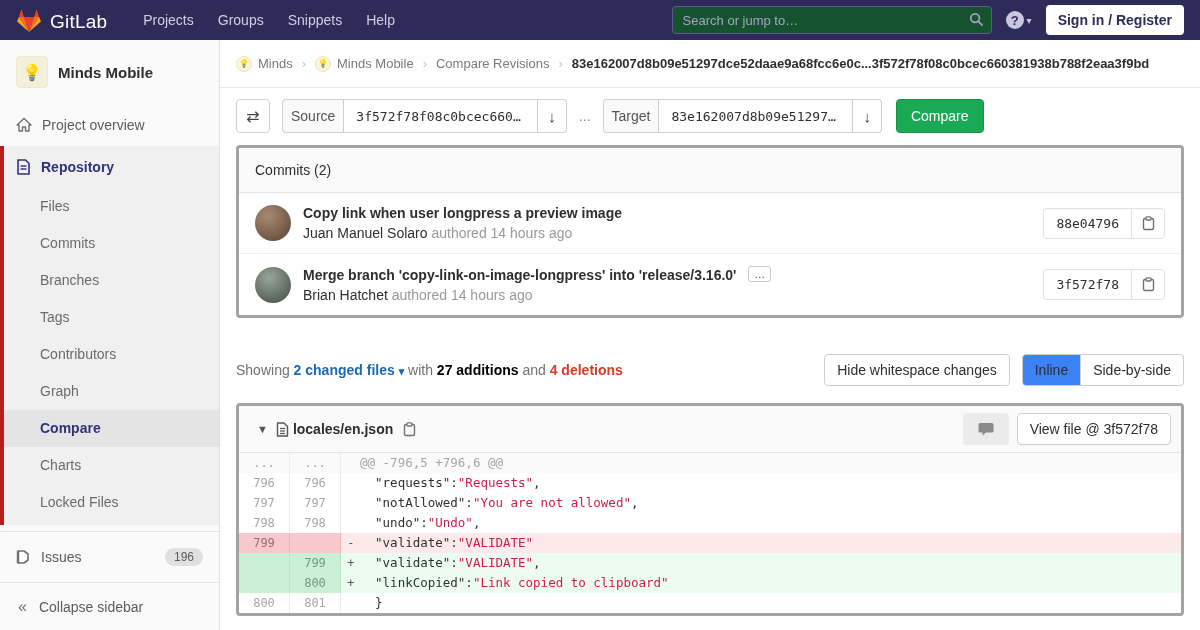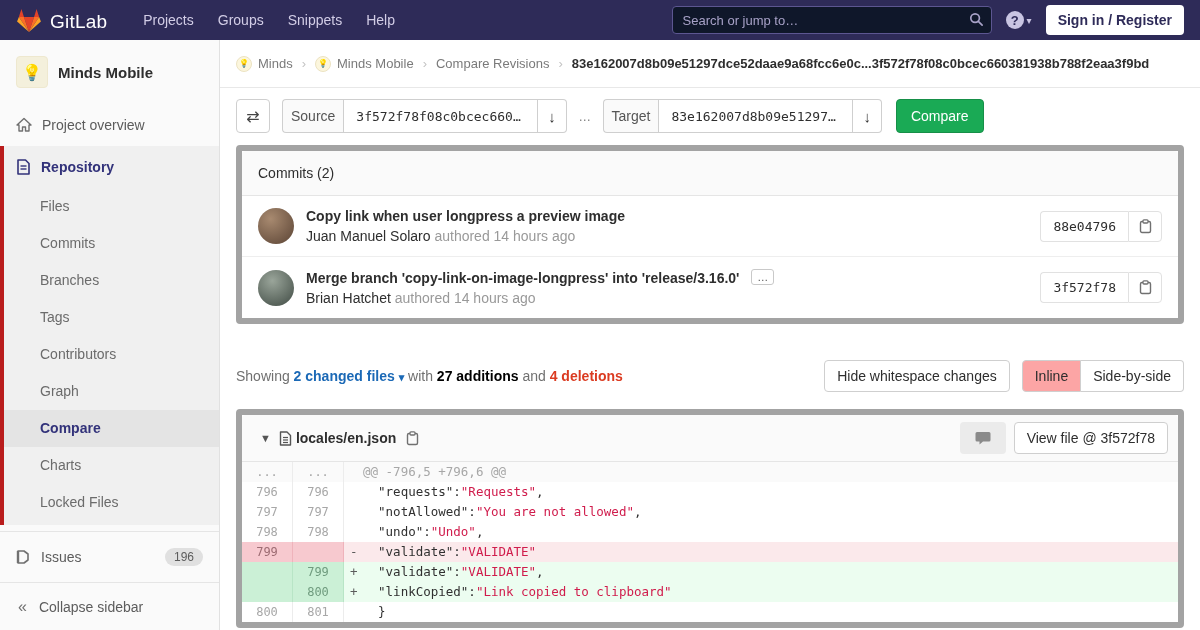--- a/index.html
+++ b/index.html
@@ -8,21 +8,21 @@
 
   
   .navbar { position:fixed; top:0; left:0; width:1200px; height:40px; background:#2e2b58;
     display:flex; align-items:center; padding:0 16px; z-index:10; }
   .logo-wrap { display:flex; align-items:flex-end; gap:8px; margin-right:24px; }
   .logo-text { color:#fff; font-size:19px; letter-spacing:.2px; }
   .nav-links { display:flex; align-items:center; }
   .nav-links a { color:#d2cde6; text-decoration:none; font-weight:500; font-size:14px; padding:0 12px; }
   .nav-right { margin-left:auto; display:flex; align-items:center; gap:14px; }
   .search-box { position:relative; width:320px; }
-  .search-box input { width:100%; height:28px; background:#0f172a; border:1px solid #5c5691;
+  .search-box input { width:100%; height:28px; background:#14532d; border:1px solid #5c5691;
     border-radius:4px; color:#e7e4f5; font-size:13px; padding:0 30px 0 10px; outline:none;
     font-family:"Liberation Sans", sans-serif; }
   .search-box input::placeholder { color:#a8a2c8; }
   .search-icn { position:absolute; right:8px; top:6px; }
   .help-wrap { display:flex; align-items:center; gap:3px; color:#c9c5e2; }
   .help-circle { width:18px; height:18px; border-radius:50%; background:#c9c5e2; color:#2e2b58;
     font-weight:bold; font-size:13px; display:flex; align-items:center; justify-content:center; }
   .chev { font-size:10px; color:#c9c5e2; }
   .signin-btn { background:#fff; color:#2e2b58; font-weight:bold; font-size:14px; border:none;
     border-radius:4px; padding:7px 12px; cursor:pointer; font-family:"Liberation Sans", sans-serif; }
@@ -75,21 +75,21 @@
     padding:0 12px; font-family:"DejaVu Sans Mono", monospace; font-size:13px; color:#2e2e2e;
     min-width:195px; cursor:pointer; }
   .ig-caret { background:#fff; border:1px solid #cfcfcf; border-left:none; border-radius:0 4px 4px 0;
     display:flex; align-items:center; padding:0 10px; color:#333; cursor:pointer; font-size:15px; }
   .cmp-dots { color:#888; margin:0 12px; }
   .compare-btn { background:#1aaa55; border:1px solid #168f48; color:#fff; border-radius:4px;
     height:34px; padding:0 14px; font-size:14px; margin-left:14px; cursor:pointer;
     font-family:"Liberation Sans", sans-serif; }
 
   
-  .panel { border:6px solid #a3a3a3; border-radius:4px; margin-top:12px; }
+  .panel { border:3px solid #a3a3a3; border-radius:4px; margin-top:12px; }
   .panel-head { background:#fafafa; border-bottom:1px solid #e5e5e5; padding:14px 16px;
     border-radius:4px 4px 0 0; font-size:14px; color:#2e2e2e; }
   .commit-row { display:flex; align-items:center; padding:12px 16px; }
   .commit-row + .commit-row { border-top:1px solid #eee; }
   .avatar { width:36px; height:36px; border-radius:50%; flex:0 0 36px; margin-right:12px; }
   .avatar.a1 { background:radial-gradient(circle at 35% 30%, #a88a70, #5a4334); }
   .avatar.a2 { background:radial-gradient(circle at 40% 30%, #9aa59a, #3f4a43); }
   .commit-info { min-width:0; }
   .commit-title { font-weight:bold; font-size:14px; color:#2e2e2e; text-decoration:none; }
   .commit-meta { margin-top:4px; font-size:14px; }
@@ -104,21 +104,21 @@
     display:flex; align-items:center; justify-content:center; cursor:pointer; }
 
   
   .showing-row { display:flex; align-items:center; margin-top:36px; }
   .showing-text { color:#707070; font-size:14px; }
   .link-blue { color:#1b69b6; font-weight:bold; text-decoration:none; }
   .green-b { color:#000000; font-weight:bold; }
   .red-b { color:#db3b21; font-weight:bold; }
   .showing-actions { margin-left:auto; display:flex;padding-left:15px; }
   .seg-group { display:flex; margin-left:12px; }
-  .seg-group .btn:first-child { border-radius:4px 0 0 4px; background:#fca5a5; }
+  .seg-group .btn:first-child { border-radius:4px 0 0 4px; background:#3b82f6; }
   .seg-group .btn:last-child { border-radius:0 4px 4px 0; border-left:none; }
 
   
   .diff-panel { margin-top:17px; margin-bottom:0; }
   .diff-head { display:flex; align-items:center; background:#fafafa; border-bottom:1px solid #e5e5e5;
     padding:7px 10px; border-radius:4px 4px 0 0; }
   .diff-caret { color:#555; font-size:11px; padding:0 8px; cursor:pointer; }
   .diff-file { font-weight:bold; font-size:14px; color:#2e2e2e; margin-left:4px; }
   .diff-copy { margin-left:10px; cursor:pointer; display:flex; }
   .diff-actions { margin-left:auto; display:flex; gap:8px; }

